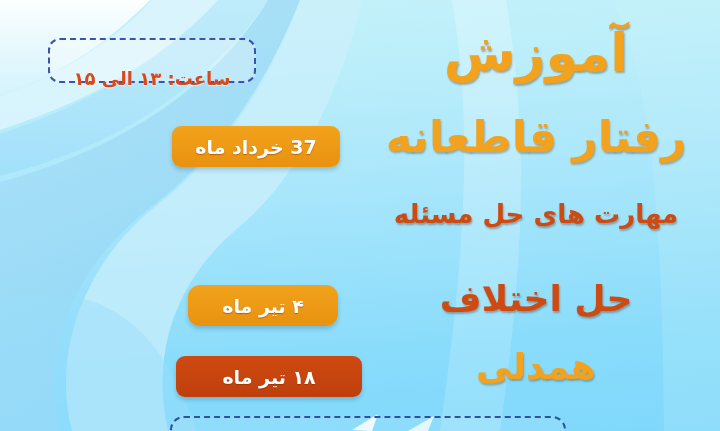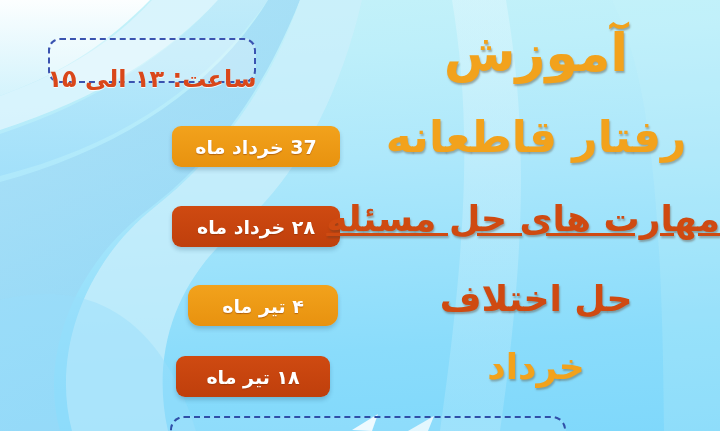--- a/index.html
+++ b/index.html
@@ -48,21 +48,21 @@
     height: 45px;
     box-sizing: border-box;
     border: 2px dashed #3a53b0;
     border-radius: 12px;
     display: flex;
     align-items: center;
     justify-content: center;
     background: rgba(255,255,255,0.30);
   }
   .time-badge span {
-    font-size: 24px;
+    font-size: 18px;
     font-weight: bold;
     color: #d9471a;
     letter-spacing: 0px;
     white-space: nowrap;
     text-shadow: 0 1px 0 rgba(255,255,255,0.75);
     margin-top: 36px;
   }
 
   .date-btn {
     position: absolute;
@@ -80,21 +80,21 @@
     color: #ffffff;
     white-space: nowrap;
     text-shadow: 0 1px 1px rgba(120,40,0,0.45);
   }
   .date-btn.light { background: linear-gradient(180deg,#f2a21c 0%, #e8920f 100%); }
   .date-btn.dark  { background: linear-gradient(180deg,#cf4a11 0%, #bf3f0c 100%); }
 
   .db1 { left: 172px; top: 126px; width: 168px; }
   .db2 { left: 172px; top: 206px; width: 168px; }
   .db3 { left: 188px; top: 285px; width: 150px; border-radius: 12px; }
-  .db4 { left: 176px; top: 356px; width: 154px; }
+  .db4 { left: 176px; top: 356px; width: 186px; }
 
   
   .right-col {
     position: absolute;
     right: 0;
     top: 3px;
     width: 368px;
     height: 431px;
   }
   .course {
@@ -112,24 +112,23 @@
     text-shadow: 1px 2px 2px rgba(90,80,60,0.45);
   }
   .c-2 {
     top: 112px;
     font-size: 44px;
     color: #f2a21c;
     text-shadow: 1px 2px 2px rgba(90,80,60,0.40);
   }
   .c-3 {
     top: 198px;
-    font-size: 36px;
+    font-size: 26px;
     color: #cf4a11;
     text-shadow: 1px 2px 2px rgba(90,60,40,0.40);
-    text-decoration: underline;
   }
   .c-4 {
     top: 278px;
     font-size: 36px;
     color: #cf4a11;
     text-shadow: 1px 2px 2px rgba(90,60,40,0.40);
   }
   .c-5 {
     top: 346px;
     font-size: 36px;
@@ -198,37 +197,34 @@
   <div class="left-col">
 
     <div class="time-badge">
       <span>ساعت: ۱۳ الی ۱۵</span>
     </div>
 
     <div class="date-btn light db1">
       <span>37 خرداد ماه</span>
     </div>
 
-    <div class="date-btn dark db2">
-      <span>۲۸ خرداد ماه</span>
-    </div>
 
     <div class="date-btn light db3">
       <span>۴ تیر ماه</span>
     </div>
 
     <div class="date-btn dark db4">
       <span>۱۸ تیر ماه</span>
     </div>
 
   </div>
 
   <div class="right-col">
     <div class="course c-main">آموزش</div>
     <div class="course c-2">رفتار قاطعانه</div>
     <div class="course c-3">مهارت های حل مسئله</div>
     <div class="course c-4">حل اختلاف</div>
-    <div class="course c-5">خرداد</div>
+    <div class="course c-5">همدلی</div>
   </div>
 
   <div class="bottom-panel"></div>
 
 </div>
 
 </body></html>

